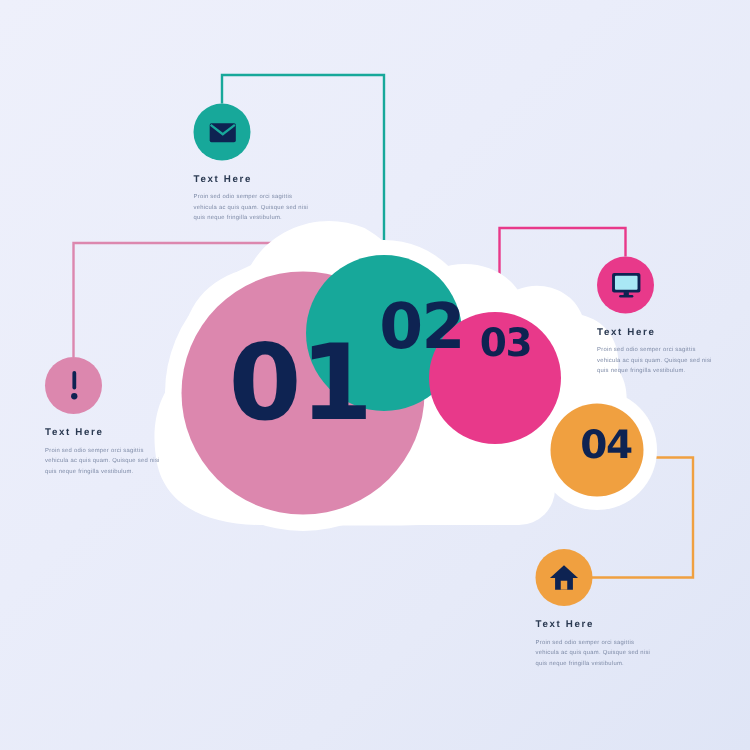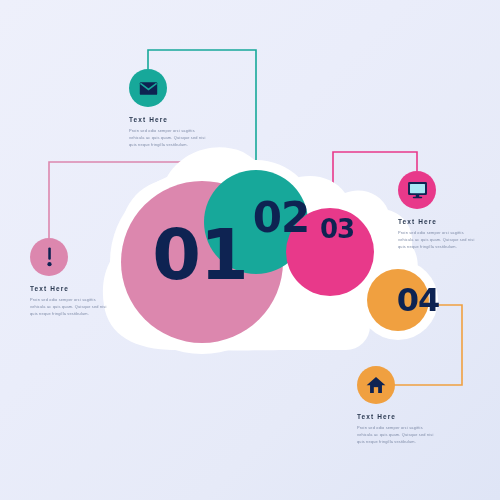--- a/index.html
+++ b/index.html
@@ -41,21 +41,21 @@
     font-family: "DejaVu Sans", sans-serif;
     font-weight: bold;
     letter-spacing: -1px;
     line-height: 1;
     text-align: center;
     user-select: none;
   }
   #num-01 { left: 140px; top: 220px; width: 120px; font-size: 70px; }
   #num-02 { left: 236px; top: 197px; width: 90px;  font-size: 42px; }
   #num-03 { left: 295px; top: 216px; width: 84px;  font-size: 26px; text-align: center; }
-  #num-04 { left: 382px; top: 284px; width: 72px;  font-size: 32px; }
+  #num-04 { left: 368px; top: 284px; width: 72px;  font-size: 26px; }
 
   
   .node {
     position: absolute;
     z-index: 6;
   }
   .badge {
     position: relative;
     width: 38px;
     height: 38px;

